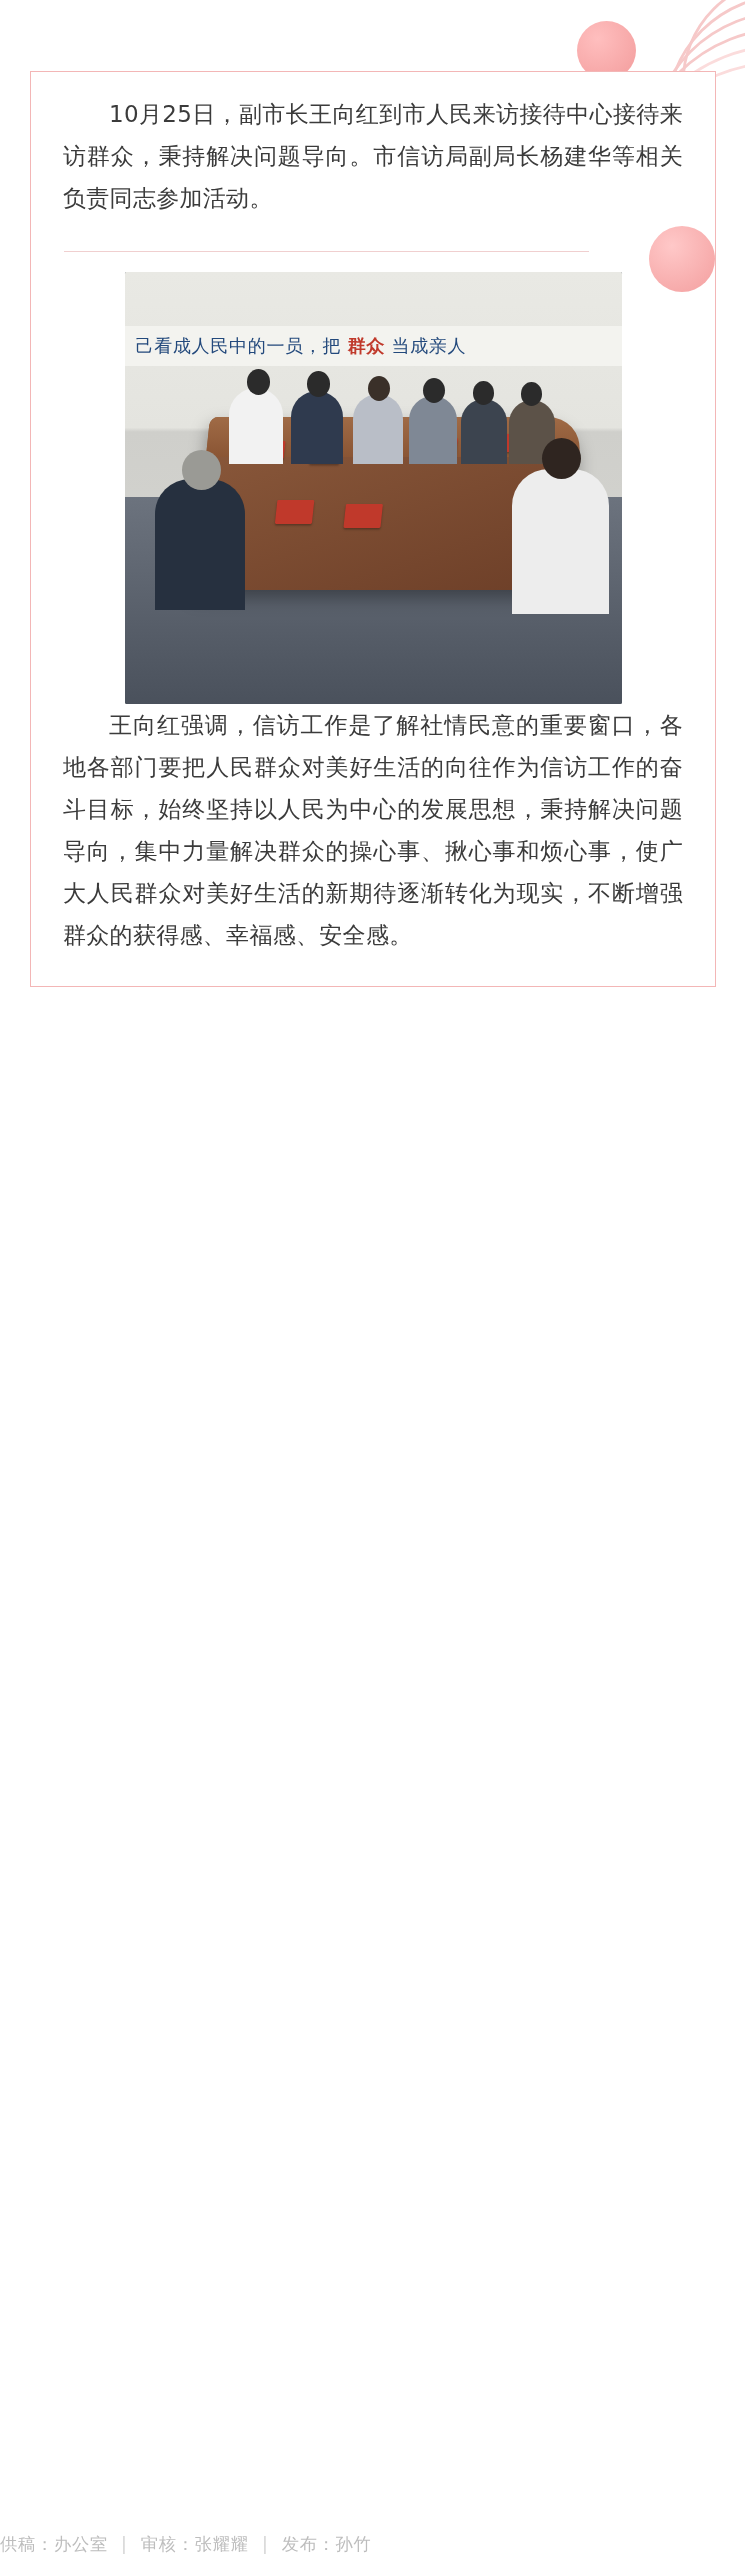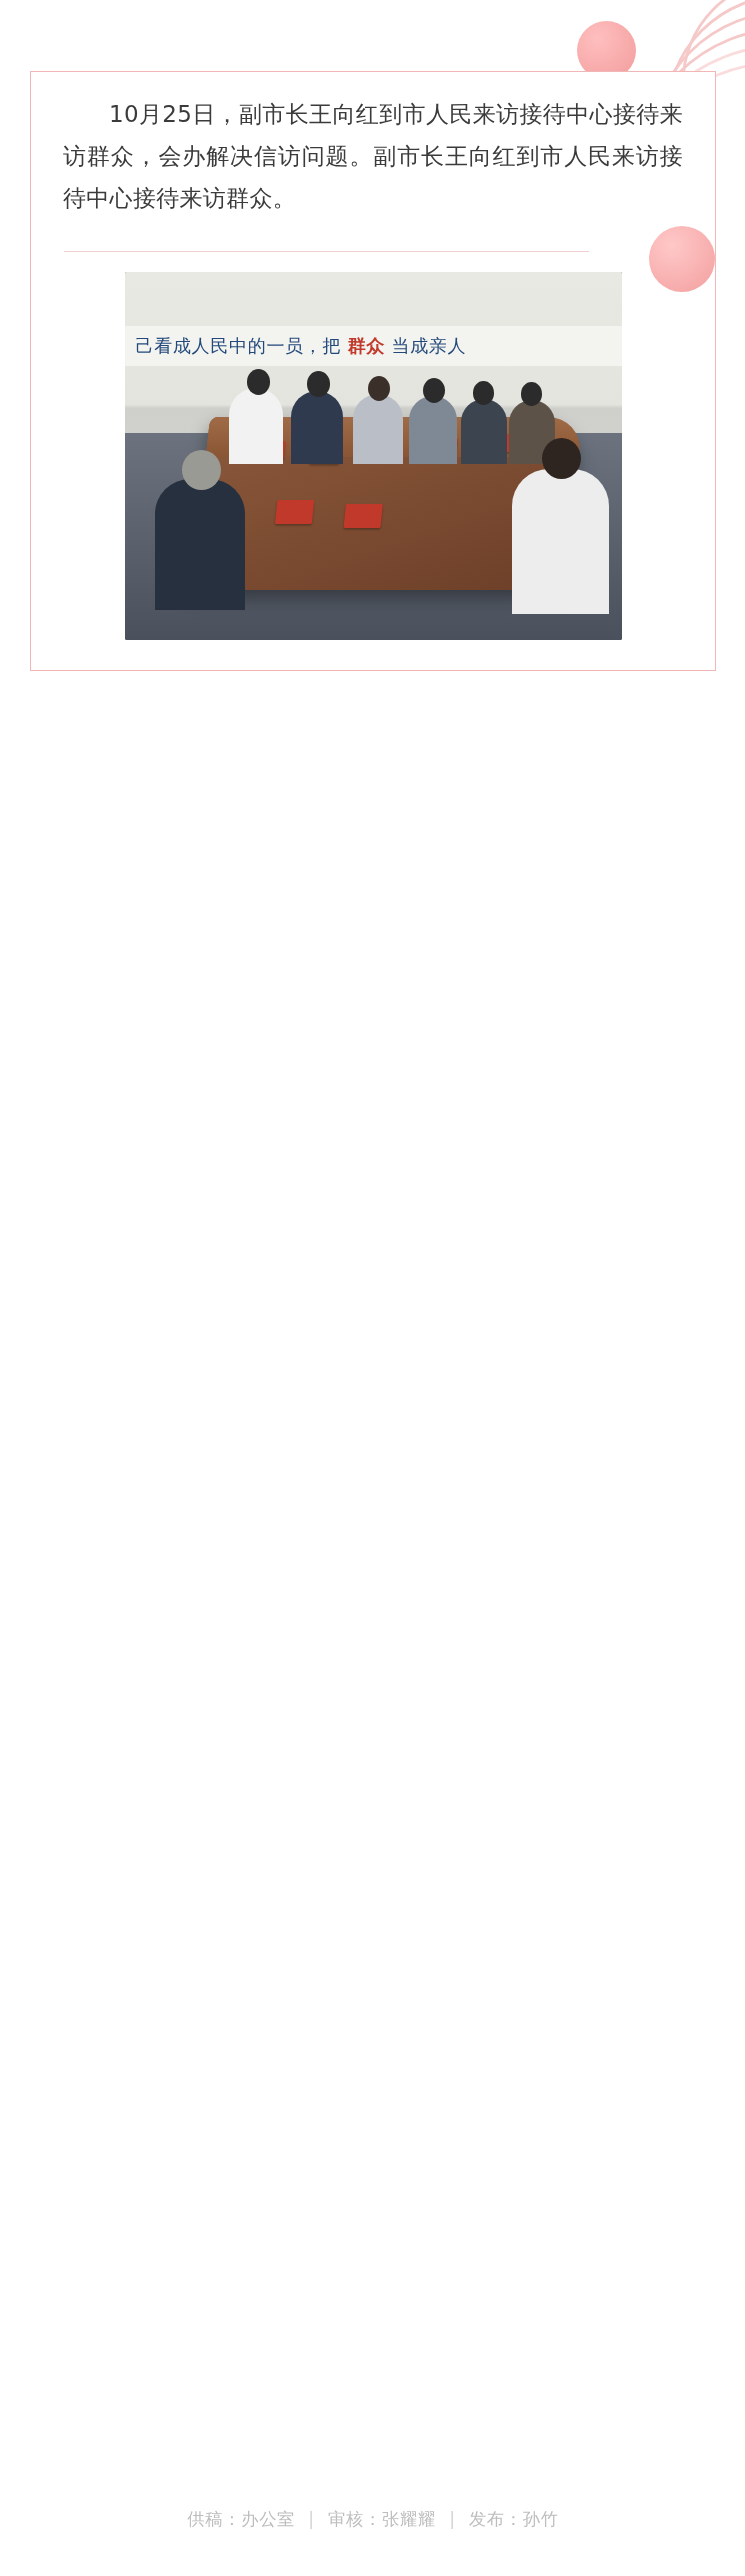--- a/index.html
+++ b/index.html
@@ -108,21 +108,21 @@
     height: 66px;
     border-radius: 50%;
     background: radial-gradient(circle at 35% 30%, #ffc2c2, #f29494);
     opacity: .9;
   }
 
   
   .photo {
     position: relative;
     width: 497px;
-    height: 368px;
+    height: 432px;
     margin: 0 auto;
     background: #5c6472;
     overflow: hidden;
     border-radius: 1.4px;
   }
   .photo .wall {
     position: absolute;
     inset: 0;
     background: linear-gradient(#e9e9e4 0%, #e4e4df 36%, #cfcfcb 37%, #d8d8d3 100%);
   }
@@ -190,22 +190,22 @@
     background: #c0392b;
     border-radius: 1.4px;
     box-shadow: 0 1.4px 2.1px rgba(0,0,0,.3);
   }
 
   
   .footer {
     position: absolute;
     left: 0;
     right: 0;
-    bottom: 39px;
-    text-align: center;
+    bottom: 14px;
+    text-align: left;
     color: #bdbdbd;
     font-size: 17.3px;
     line-height: 36px;
     letter-spacing: 0.7px;
     font-family: "DejaVu Sans", "Liberation Sans", sans-serif;
   }
   .footer .sep {
     padding: 0 7px;
     color: #d4d4d4;
   }
@@ -230,21 +230,21 @@
     </g>
   </svg>
   <div class="deco-circle-big"></div>
   <div class="deco-circle-small"></div>
 </div>
 
 <div class="card">
   <div class="card-inner">
 
     <div class="para-block">
-      <p class="para">10月25日，副市长王向红到市人民来访接待中心接待来访群众，会办解决信访问题。副市长王向红到市人民来访接待中心接待来访群众。</p>
+      <p class="para">10月25日，副市长王向红到市人民来访接待中心接待来访群众，秉持解决问题导向。市信访局副局长杨建华等相关负责同志参加活动。</p>
     </div>
 
     <div class="divider-row">
       <div class="divider-line"></div>
       <div class="divider-dot"></div>
     </div>
 
     <div class="photo">
       <div class="wall"></div>
       <div class="banner">
@@ -284,20 +284,23 @@
       <div class="p-head" style="left:396px; top:110px; width:21px; height:23.5px; background:#2b2b2b;"></div>
 
       <div class="person" style="left:30px;  top:207px; width:90px; height:131px; background:#26303f; border-radius:35px 35px 0 0;"></div>
       <div class="p-head" style="left:57px;  top:178px; width:39px; height:40px; background:#9a9a95;"></div>
 
       <div class="person" style="left:387px; top:197px; width:97px; height:145px; background:#ededed; border-radius:37px 37px 0 0;"></div>
       <div class="p-head" style="left:417px; top:166px; width:39px; height:41px; background:#2f2520;"></div>
     </div>
 
 
+    <div class="para-block">
+      <p class="para">王向红强调，信访工作是了解社情民意的重要窗口，各地各部门要把人民群众对美好生活的向往作为信访工作的奋斗目标，始终坚持以人民为中心的发展思想，秉持解决问题导向，集中力量解决群众的操心事、揪心事和烦心事，使广大人民群众对美好生活的新期待逐渐转化为现实，不断增强群众的获得感、幸福感、安全感。</p>
+    </div>
 
   </div>
 </div>
 
 <div class="footer">
   <div>
     <span>供稿：办公室</span>
     <span class="sep">|</span>
     <span>审核：张耀耀</span>
     <span class="sep">|</span>

